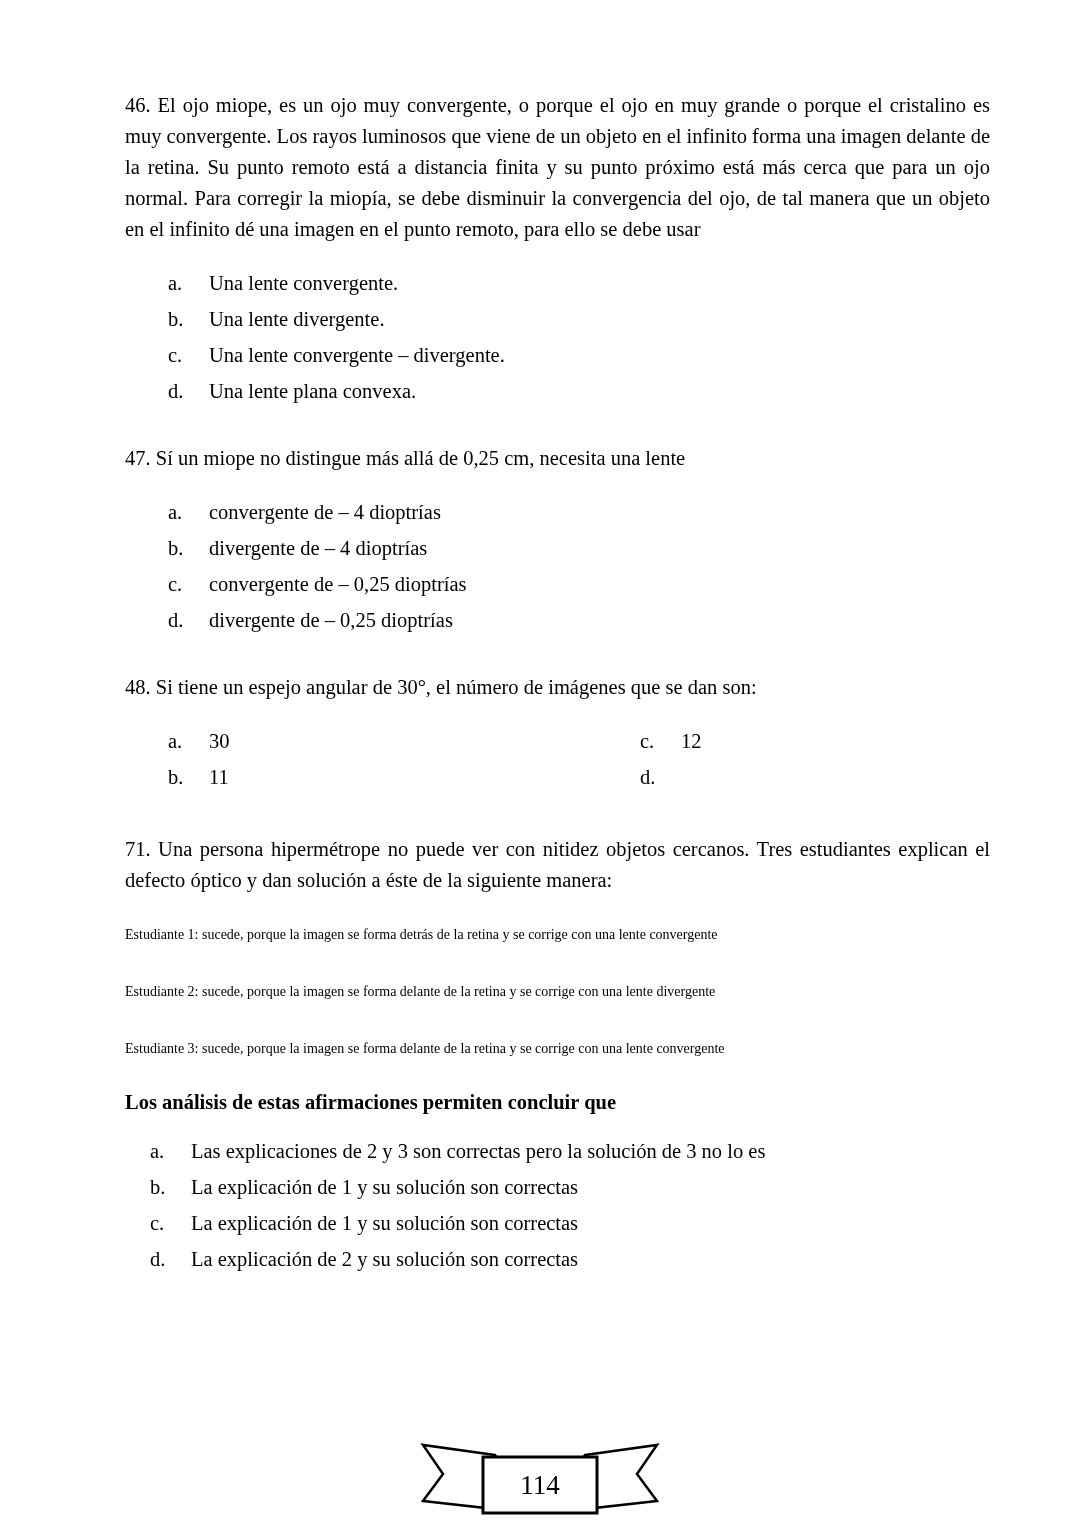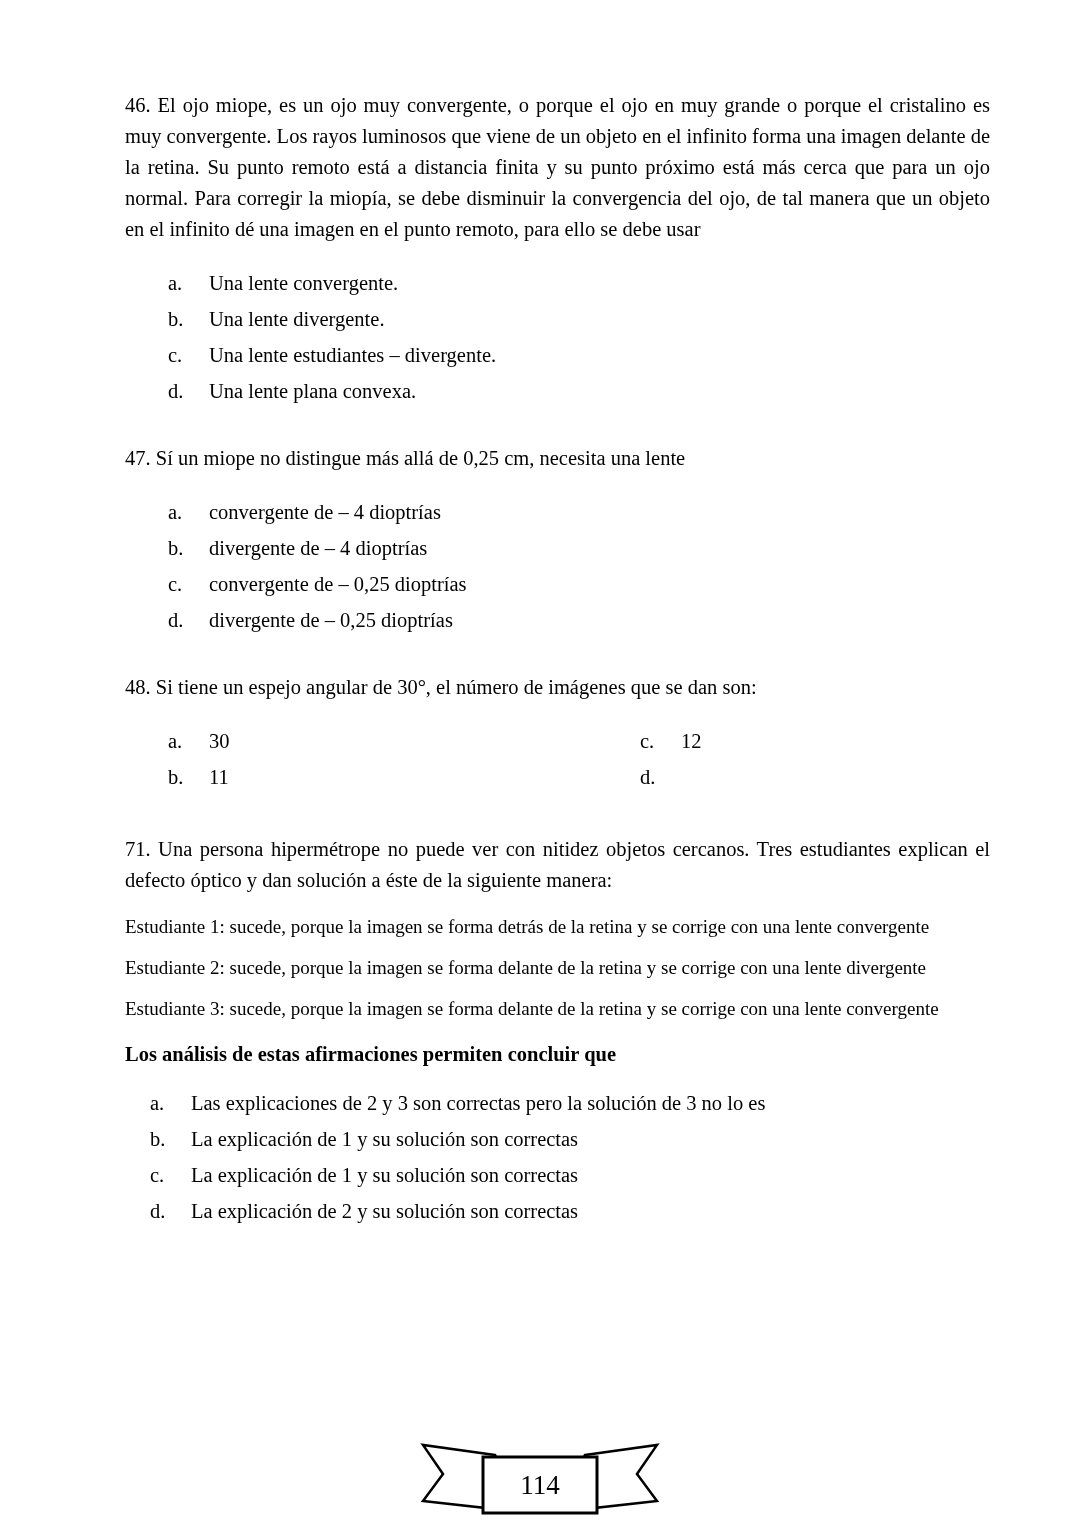--- a/index.html
+++ b/index.html
@@ -34,22 +34,22 @@
   }
   .option .letter { flex: 0 0 41px; }
   .option .otext { flex: 1 1 auto; }
   .options-grid {
     display: grid;
     grid-template-columns: 472px 1fr;
     margin-top: 23px;
     margin-left: 43px;
   }
   .student-para {
-    font-size: 19px;
-    line-height: 22px;
+    font-size: 14px;
+    line-height: 38px;
     text-align: justify;
     margin-bottom: 19px;
   }
   .conclusion {
     font-size: 20.5px;
     line-height: 31px;
     margin-top: 7px;
     margin-bottom: 18px;
     font-weight: bold;
   }
@@ -79,21 +79,21 @@
       <div class="option">
         <span class="letter">a.</span>
         <span class="otext">Una lente convergente.</span>
       </div>
       <div class="option">
         <span class="letter">b.</span>
         <span class="otext">Una lente divergente.</span>
       </div>
       <div class="option">
         <span class="letter">c.</span>
-        <span class="otext">Una lente estudiantes – divergente.</span>
+        <span class="otext">Una lente convergente – divergente.</span>
       </div>
       <div class="option">
         <span class="letter">d.</span>
         <span class="otext">Una lente plana convexa.</span>
       </div>
     </div>
   </section>
 
   <section class="qblock">
     <p class="para">47. Sí un miope no distingue más allá de 0,25 cm, necesita una lente</p>

